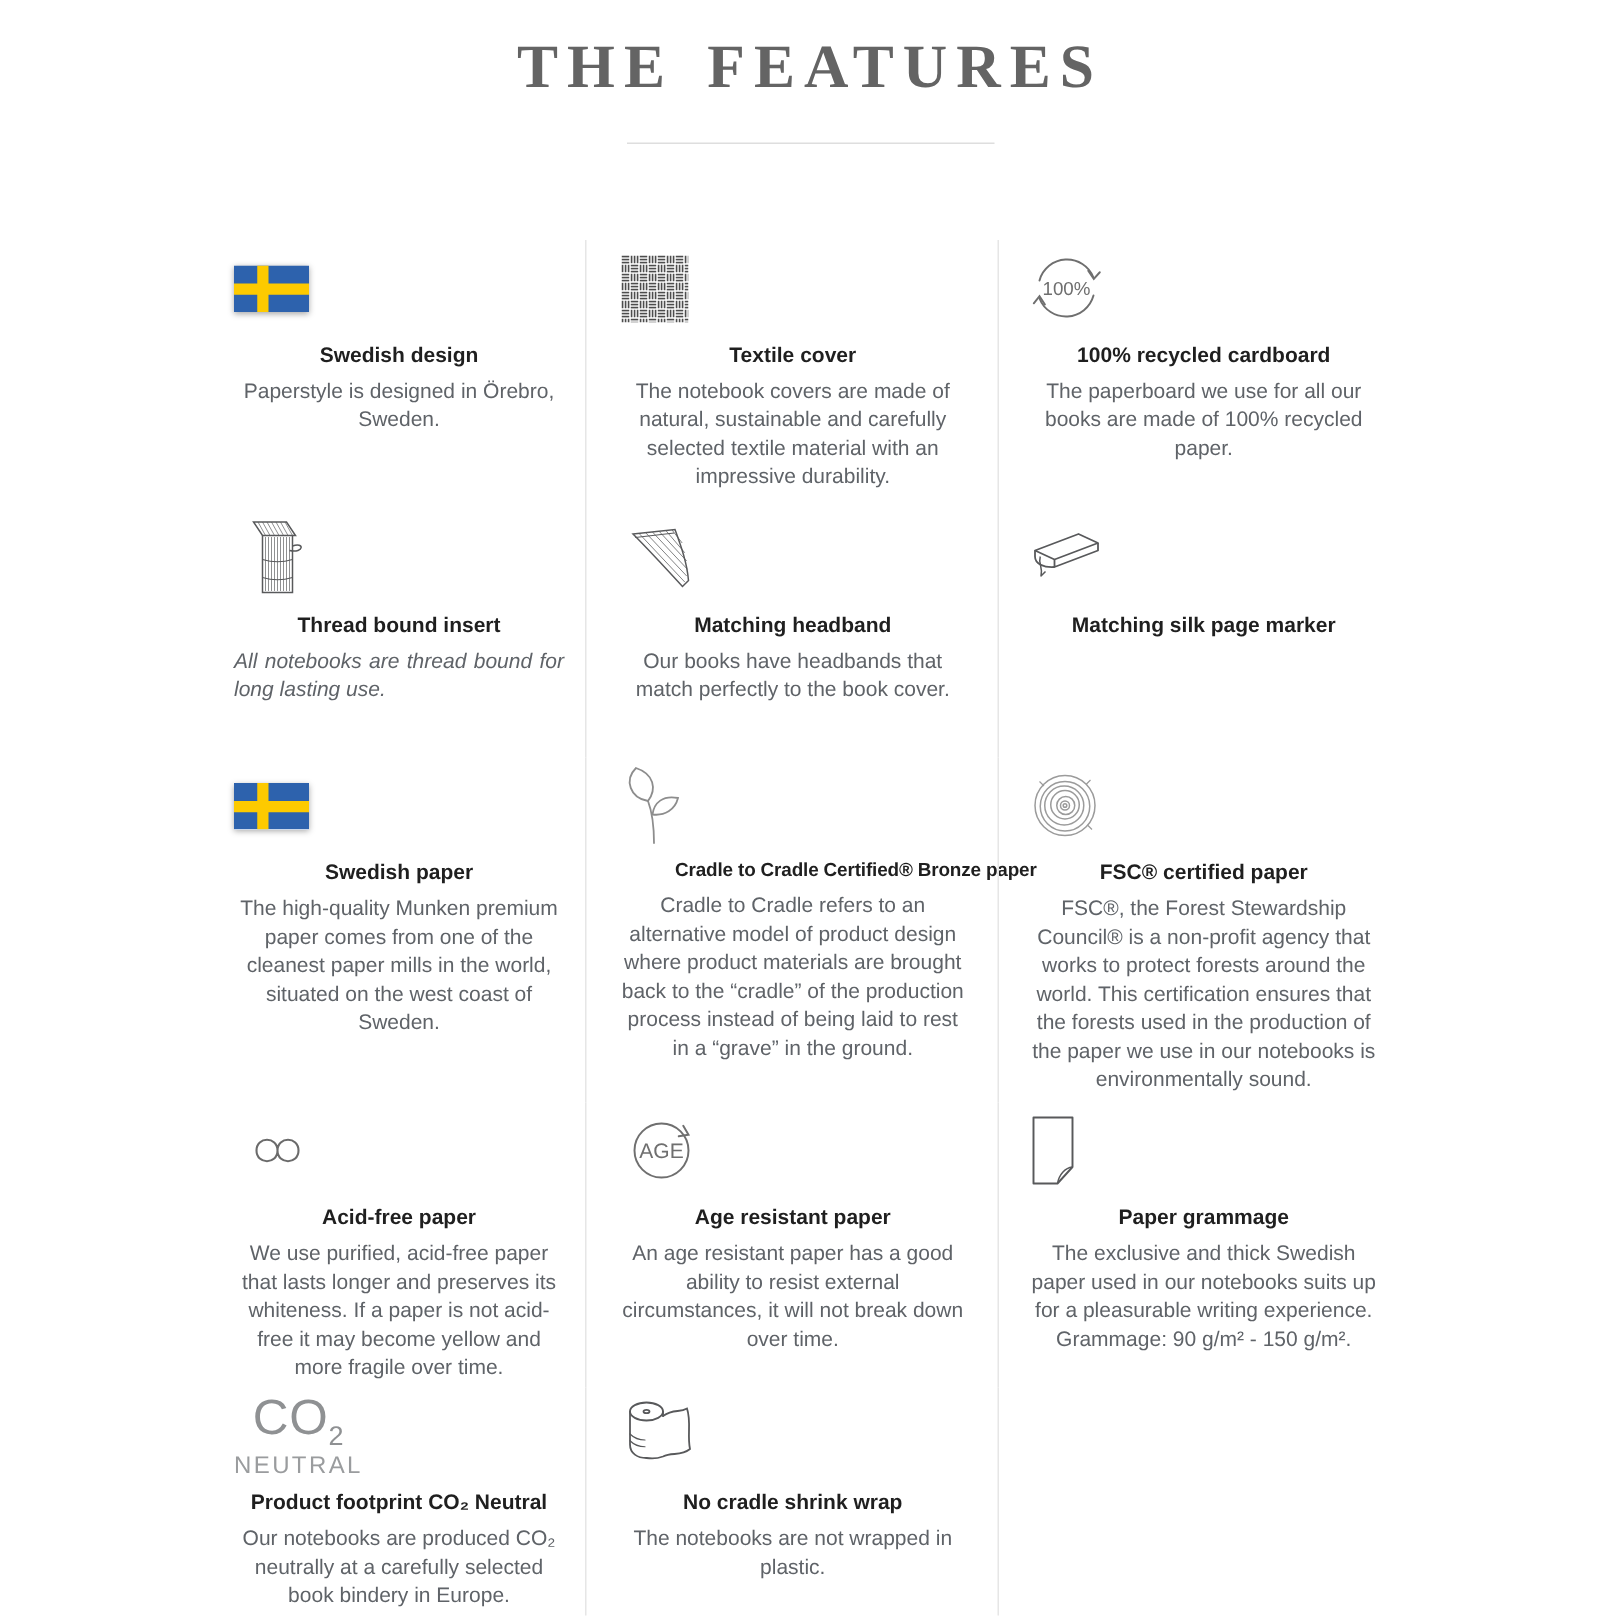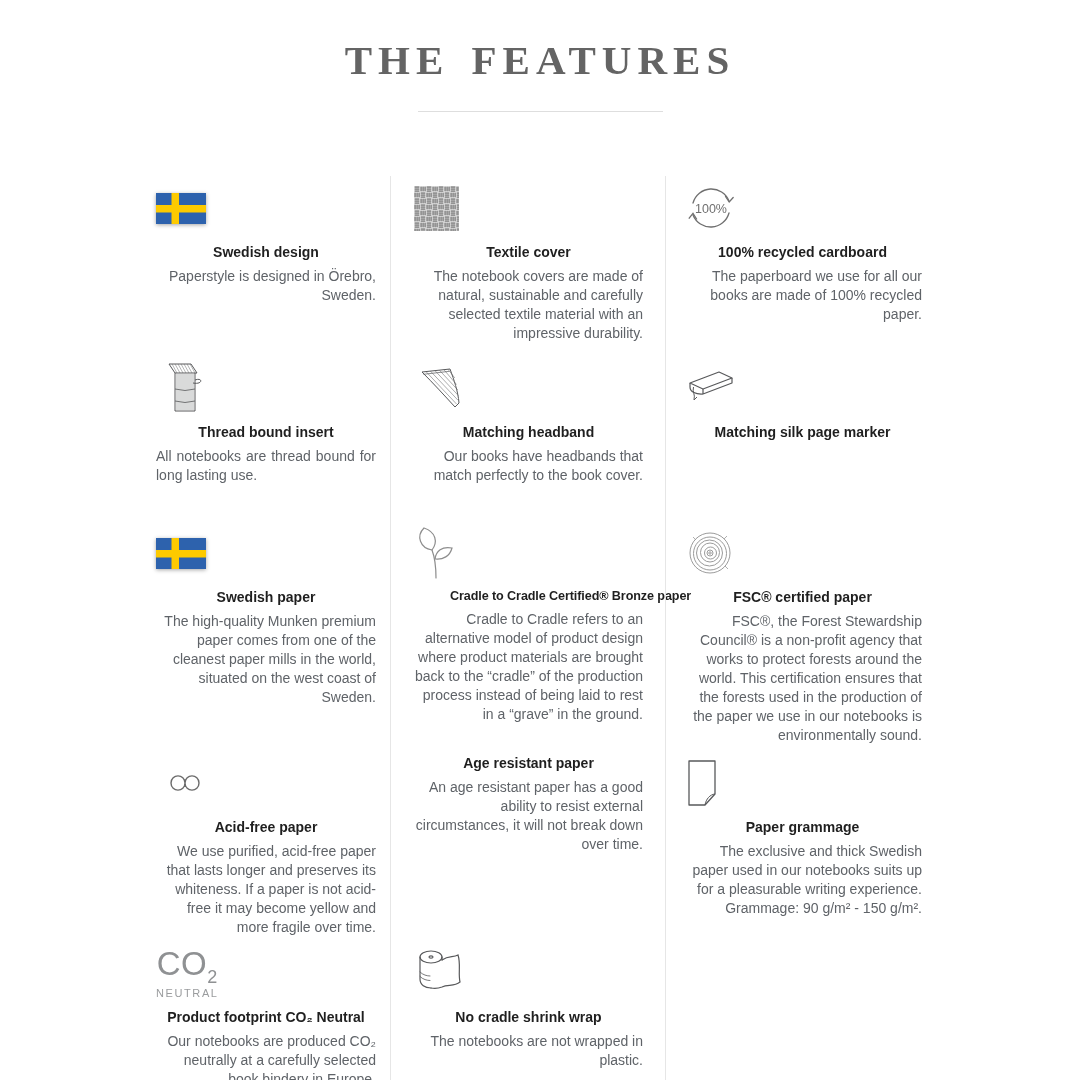--- a/index.html
+++ b/index.html
@@ -1,21 +1,21 @@
 <!DOCTYPE html>
 <html><head>
 <meta charset="utf-8">
 <style>
   html,body{margin:0;padding:0;background:#ffffff;}
   body{
     width:1080px;height:1080px;overflow:hidden;
     font-family:"Liberation Sans", sans-serif;
     -webkit-font-smoothing:antialiased;
   }
-  .page-header{text-align:center;padding-top:28px;}
+  .page-header{text-align:center;padding-top:12px;}
   .page-title{
     font-family:"Liberation Serif", serif;
     font-size:41px;font-weight:700;color:#646464;
     letter-spacing:6px;word-spacing:6px;margin:8px 0 0 0;
   }
   .header-rule{width:245px;height:1px;background:#dedede;border:none;margin:27px auto 0 auto;}
 
   .features-grid{
     width:796px;margin:64px auto 0 auto;
     display:grid;
@@ -28,28 +28,28 @@
 
   .icon-area{height:64px;display:flex;align-items:center;justify-content:flex-start;}
   .flag-wrap{line-height:0;box-shadow:0 1px 4px rgba(0,0,0,0.35);}
 
   .f-title{
     font-size:14px;font-weight:700;color:#1f1f1f;
     text-align:center;margin:4px 0 7px 0;white-space:nowrap;
   }
   .f-title.tight{font-size:12.6px;letter-spacing:-0.1px;margin-left:36px;}
   .f-desc{
-    font-size:14px;color:#5f6368;line-height:1.36;margin:0;text-align:right;
-  }
-  .f-desc.just{text-align:justify;}
+    font-size:14px;color:#5f6368;line-height:1.36;margin:0;text-align:center;
+  }
+  .f-desc.just{text-align:justify;font-style:italic;}
 
   .co2-icon{text-align:center;line-height:1;}
   .co2-main{font-size:33px;color:#8f9193;font-weight:400;letter-spacing:0.5px;}
   .co2-main sub{font-size:18px;}
-  .co2-caption{display:block;font-size:11px;color:#9a9c9e;letter-spacing:1.6px;margin-top:3px;}
+  .co2-caption{display:block;font-size:16px;color:#9a9c9e;letter-spacing:1.6px;margin-top:3px;}
 
   svg text{font-family:"Liberation Sans", sans-serif;}
 </style>
 </head>
 <body>
 
 <header class="page-header">
   <h1 class="page-title">THE FEATURES</h1>
   <div class="header-rule"></div>
 </header>
@@ -193,20 +193,27 @@
     <div class="icon-area">
       <svg width="58" height="30" viewBox="0 0 58 30" fill="none" stroke="#6b6b6b" stroke-width="1.4">
         <path d="M15 15 C15 5.5 29 5.5 29 15 C29 24.5 43 24.5 43 15 C43 5.5 29 5.5 29 15 C29 24.5 15 24.5 15 15"></path>
       </svg>
     </div>
     <h3 class="f-title">Acid-free paper</h3>
     <p class="f-desc">We use purified, acid-free paper that lasts longer and preserves its whiteness. If a paper is not acid-free it may become yellow and more fragile over time.</p>
   </section>
 
   <section class="cell c2">
+    <div class="icon-area">
+      <svg width="54" height="54" viewBox="0 0 54 54" fill="none" stroke="#6f6f6f" stroke-width="1.3" stroke-linecap="round">
+        <circle cx="27" cy="27" r="18"></circle>
+        <path d="M41.5 10.5 L45 16.5 L38.5 17.5"></path>
+        <text x="27" y="32" font-size="14" text-anchor="middle" fill="#6f6f6f" stroke="none">AGE</text>
+      </svg>
+    </div>
     <h3 class="f-title">Age resistant paper</h3>
     <p class="f-desc">An age resistant paper has a good ability to resist external circumstances, it will not break down over time.</p>
   </section>
 
   <section class="cell c3">
     <div class="icon-area">
       <svg width="38" height="50" viewBox="0 0 38 50" fill="none" stroke="#58595b" stroke-width="1.3" stroke-linejoin="round">
         <path d="M6 3 L32 3 L32 36 L22 47 L6 47 Z"></path>
         <path d="M32 36 C27 36.5 23 41 22 47" stroke-width="1"></path>
       </svg>

